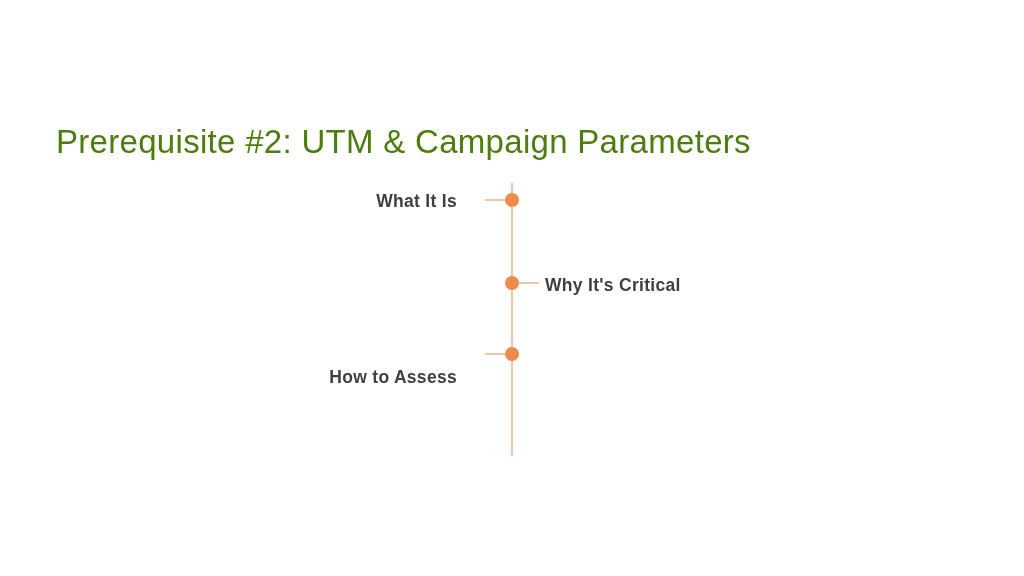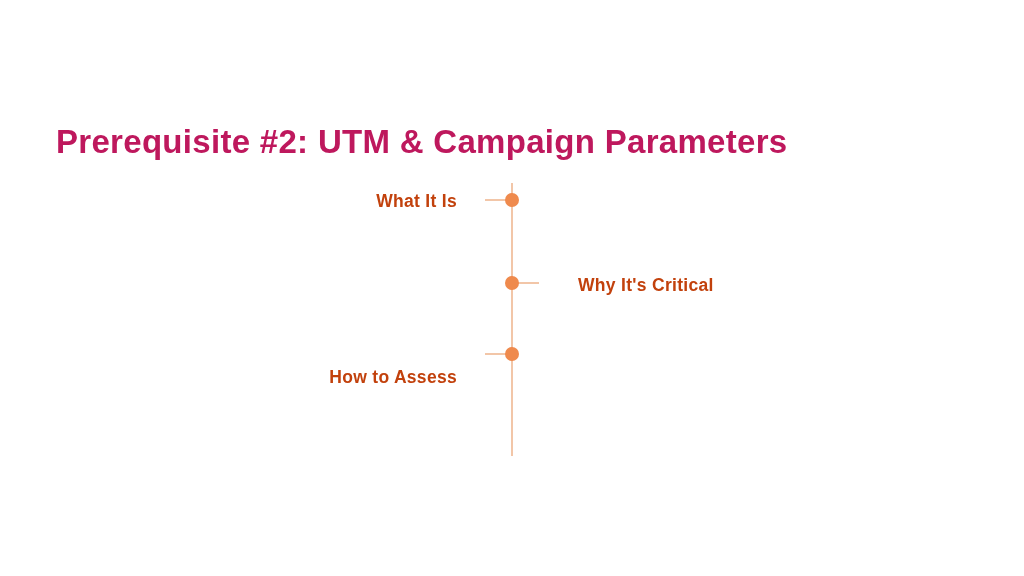--- a/index.html
+++ b/index.html
@@ -14,23 +14,23 @@
     background: #ffffff;
     overflow: hidden;
     font-family: "Liberation Sans", sans-serif;
   }
   .slide-title {
     position: absolute;
     left: 56px;
     top: 122px;
     font-size: 33px;
     line-height: 40px;
-    font-weight: bold;
+    font-weight: normal;
     letter-spacing: 0.3px;
-    color: #be185d;
+    color: #4d7c0f;
     white-space: nowrap;
   }
   
   .timeline-vline {
     position: absolute;
     left: 511px;
     top: 183px;
     width: 2px;
     height: 273px;
     background: #f2c6a8;
@@ -53,26 +53,26 @@
     background: #f2c6a8;
   }
   .tick-1 { left: 485px; top: 199px; }
   .tick-2 { left: 512px; top: 282px; }
   .tick-3 { left: 485px; top: 353px; }
   .timeline-label {
     position: absolute;
     font-size: 17.5px;
     font-weight: bold;
     letter-spacing: 0.3px;
-    color: #c2410c;
+    color: #404040;
     white-space: nowrap;
     transform: translateY(-50%);
   }
   .label-left { right: 567px; text-align: right; }
-  .label-right { left: 578px; text-align: right; }
+  .label-right { left: 545px; text-align: right; }
   .label-1 { top: 201px; }
   .label-2 { top: 285px; }
   .label-3 { top: 356px; margin-top: 21px; }
 </style>
 </head>
 <body>
 
 <div class="slide">
 
   <div class="slide-title">Prerequisite #2: UTM &amp; Campaign Parameters</div>

